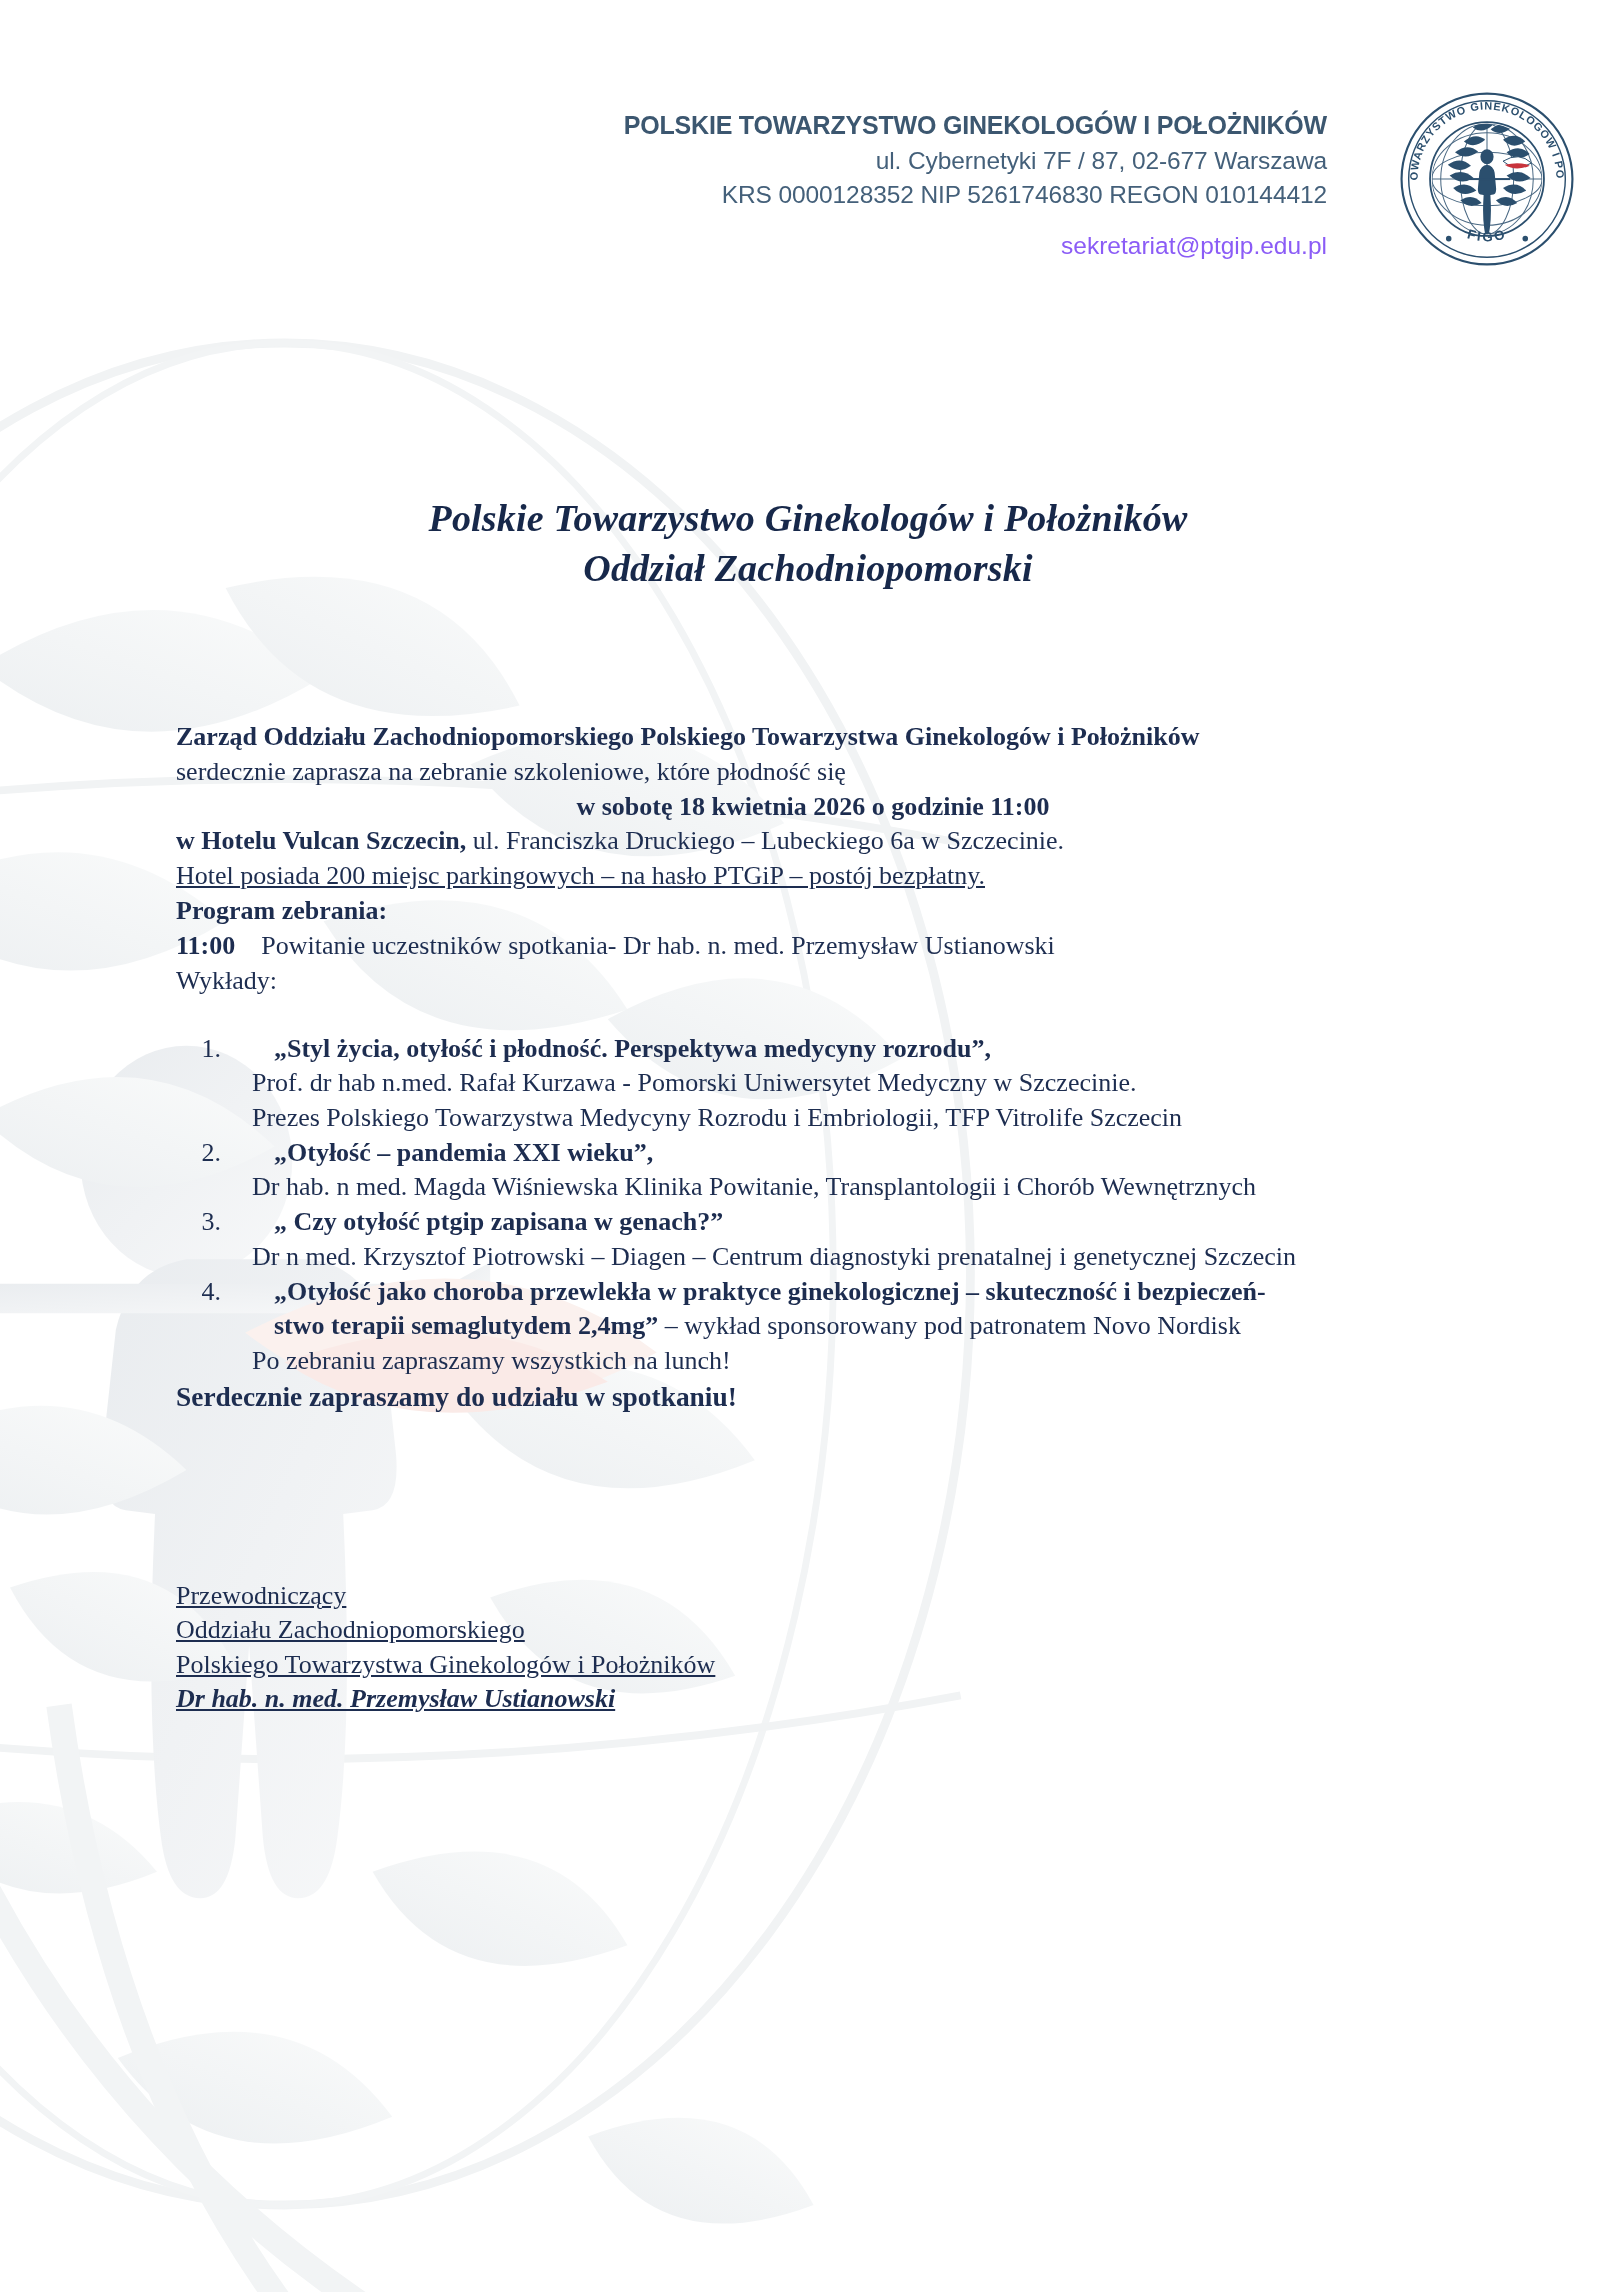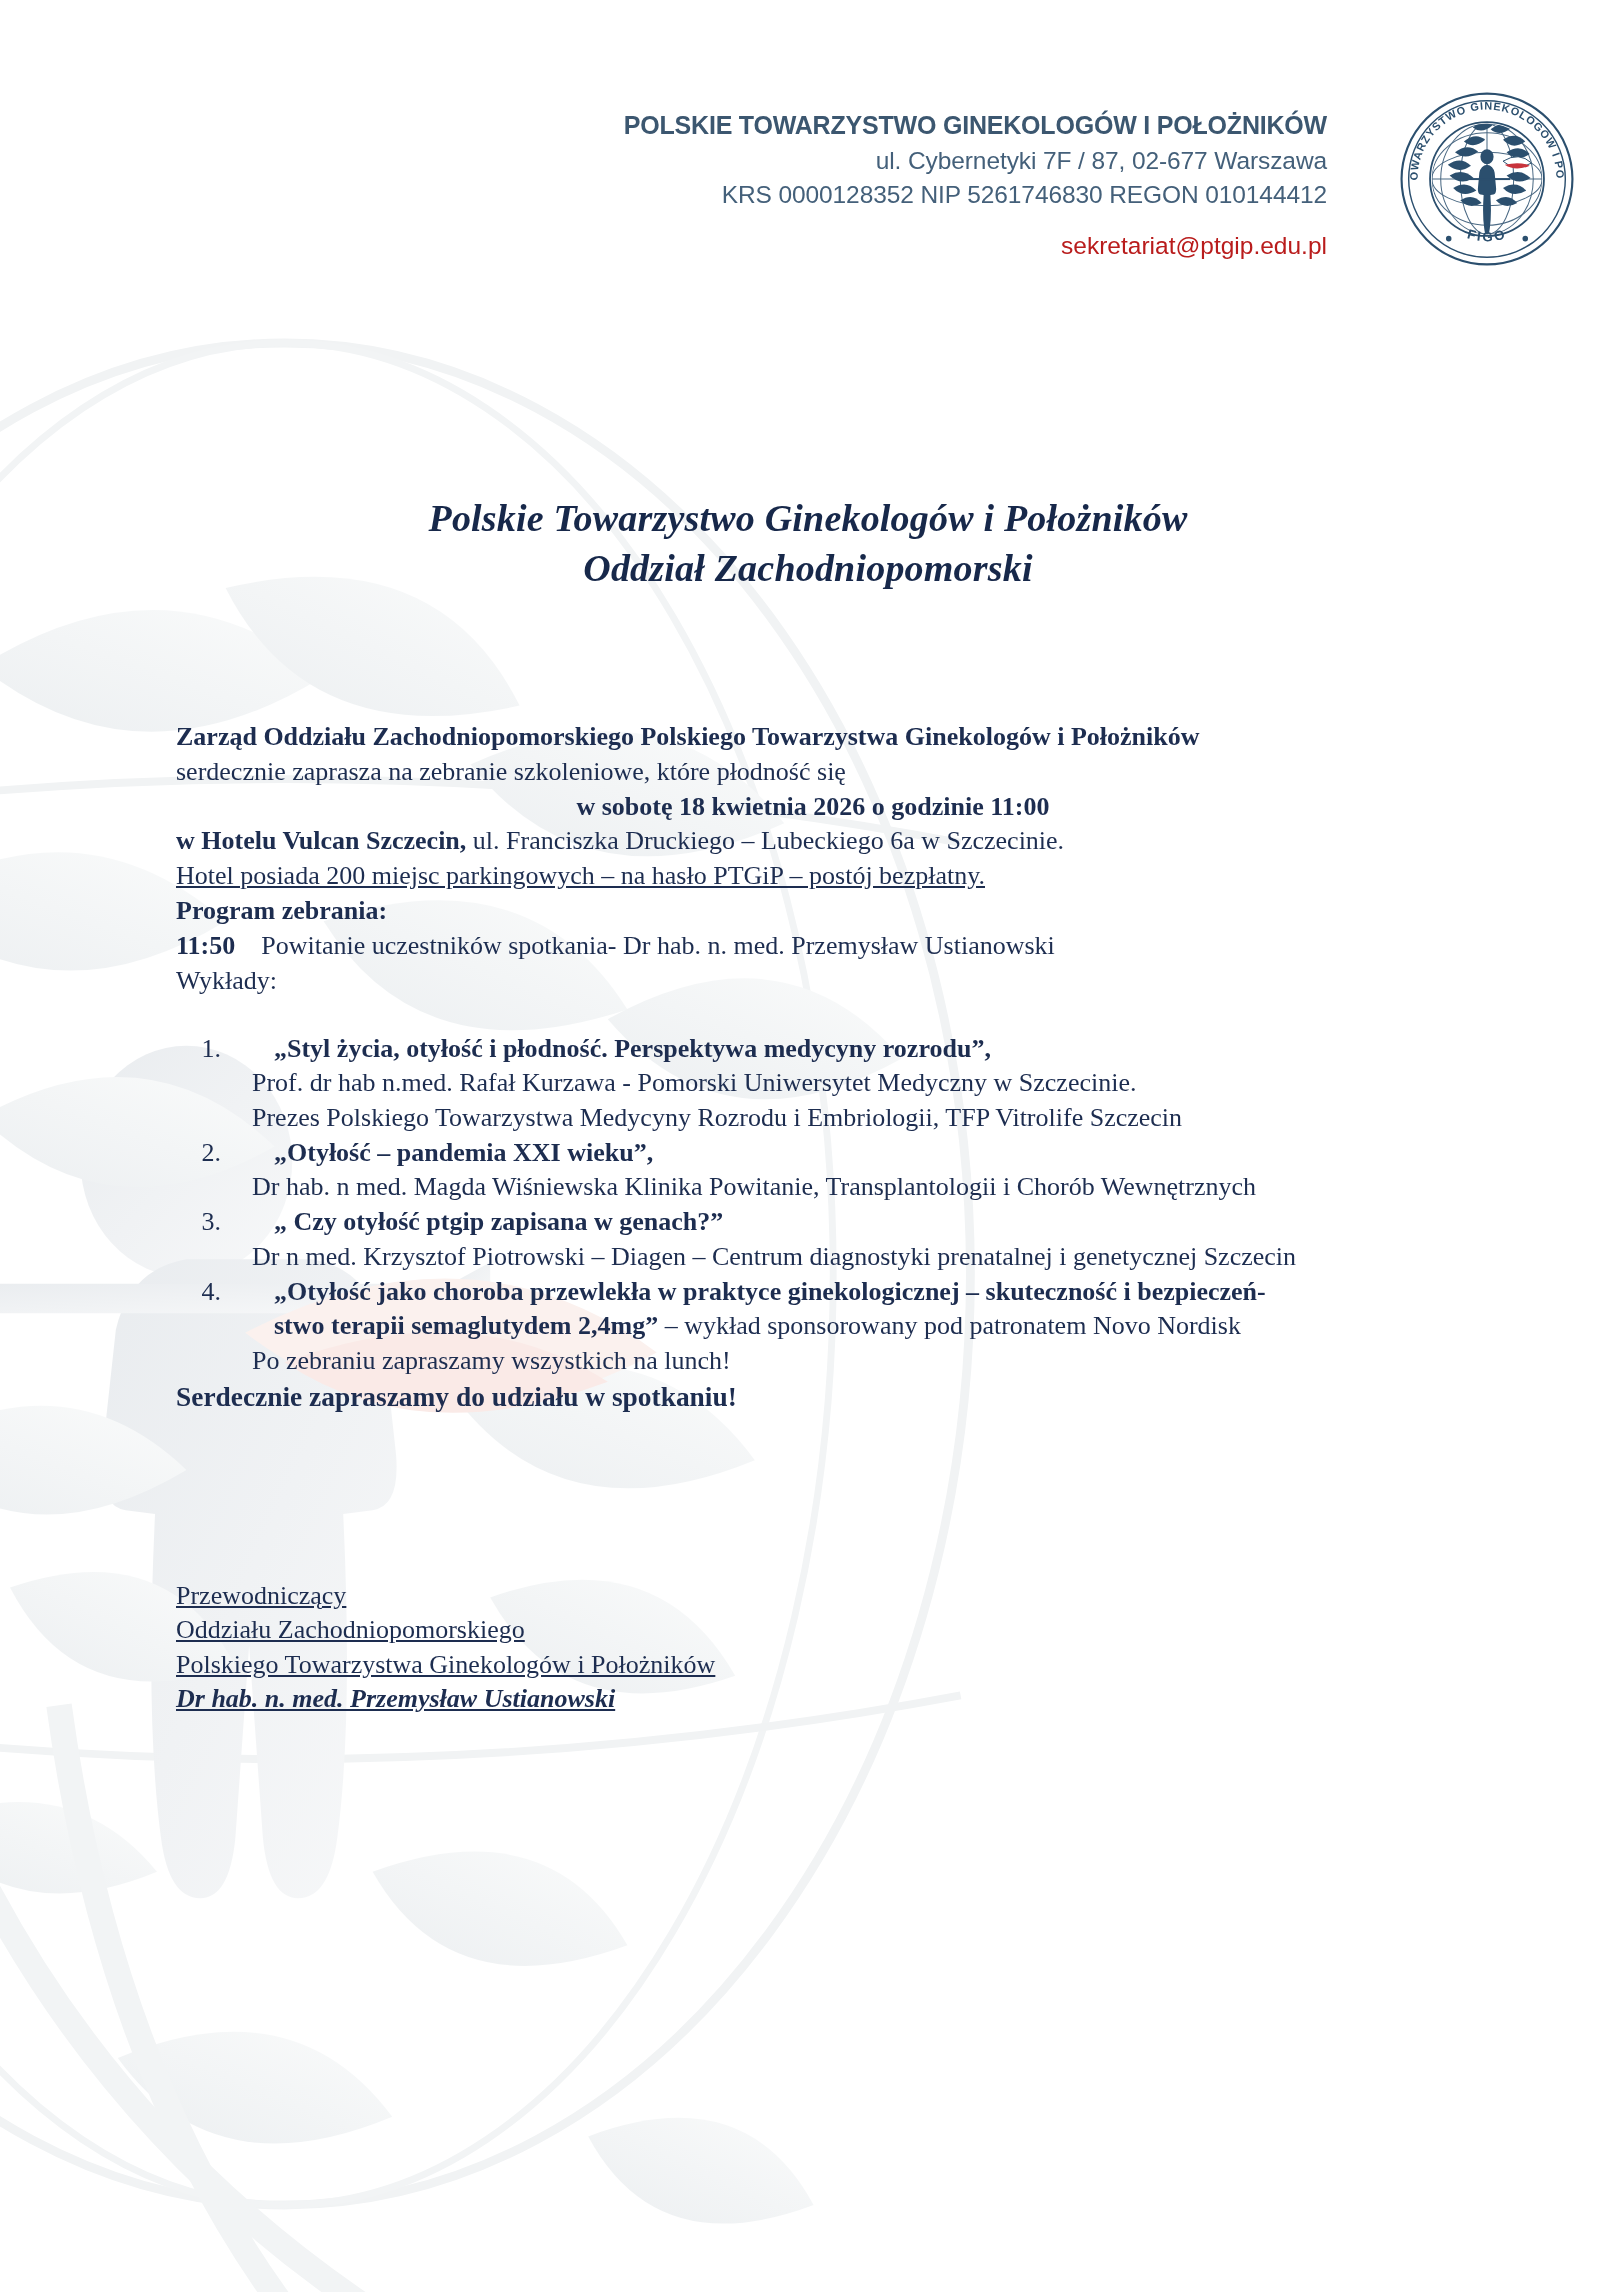--- a/index.html
+++ b/index.html
@@ -57,21 +57,21 @@
   }
   .lh-line {
     font-size: 24.5px;
     font-weight: normal;
     color: #44607a;
     white-space: nowrap;
     letter-spacing: -0.1px;
   }
   .lh-email {
     font-size: 24.5px;
-    color: #b91c1c;
+    color: #8b5cf6;
     white-space: nowrap;
     margin-top: 15.7px;
   }
 
   
   .logo-wrap {
     position: absolute;
     right: 45px;
     top: 90px;
     width: 178px;
@@ -312,21 +312,21 @@
 
     <p class="line-hotel">
       <span class="b">w Hotelu Vulcan Szczecin,</span><span> ul. Franciszka Druckiego – Lubeckiego 6a w Szczecinie.</span>
     </p>
 
     <p class="u line-parking">Hotel posiada 200 miejsc parkingowych – na hasło PTGiP – postój bezpłatny.</p>
 
     <p class="b head-program">Program zebrania:</p>
 
     <p class="line-1100">
-      <span class="b">11:50</span>&nbsp;&nbsp;&nbsp;&nbsp;<span>Powitanie uczestników spotkania- Dr hab. n. med. Przemysław Ustianowski</span>
+      <span class="b">11:00</span>&nbsp;&nbsp;&nbsp;&nbsp;<span>Powitanie uczestników spotkania- Dr hab. n. med. Przemysław Ustianowski</span>
     </p>
 
     <p class="line-wyklady">Wykłady:</p>
 
     <ol class="lectures">
       <li>
         <span class="title">„Styl życia, otyłość i płodność. Perspektywa medycyny rozrodu”,</span><br>
         <span class="sub">Prof. dr hab n.med. Rafał Kurzawa  - Pomorski Uniwersytet Medyczny w Szczecinie.</span><br>
         <span class="sub">Prezes Polskiego Towarzystwa Medycyny Rozrodu i Embriologii, TFP Vitrolife Szczecin</span>
       </li>

